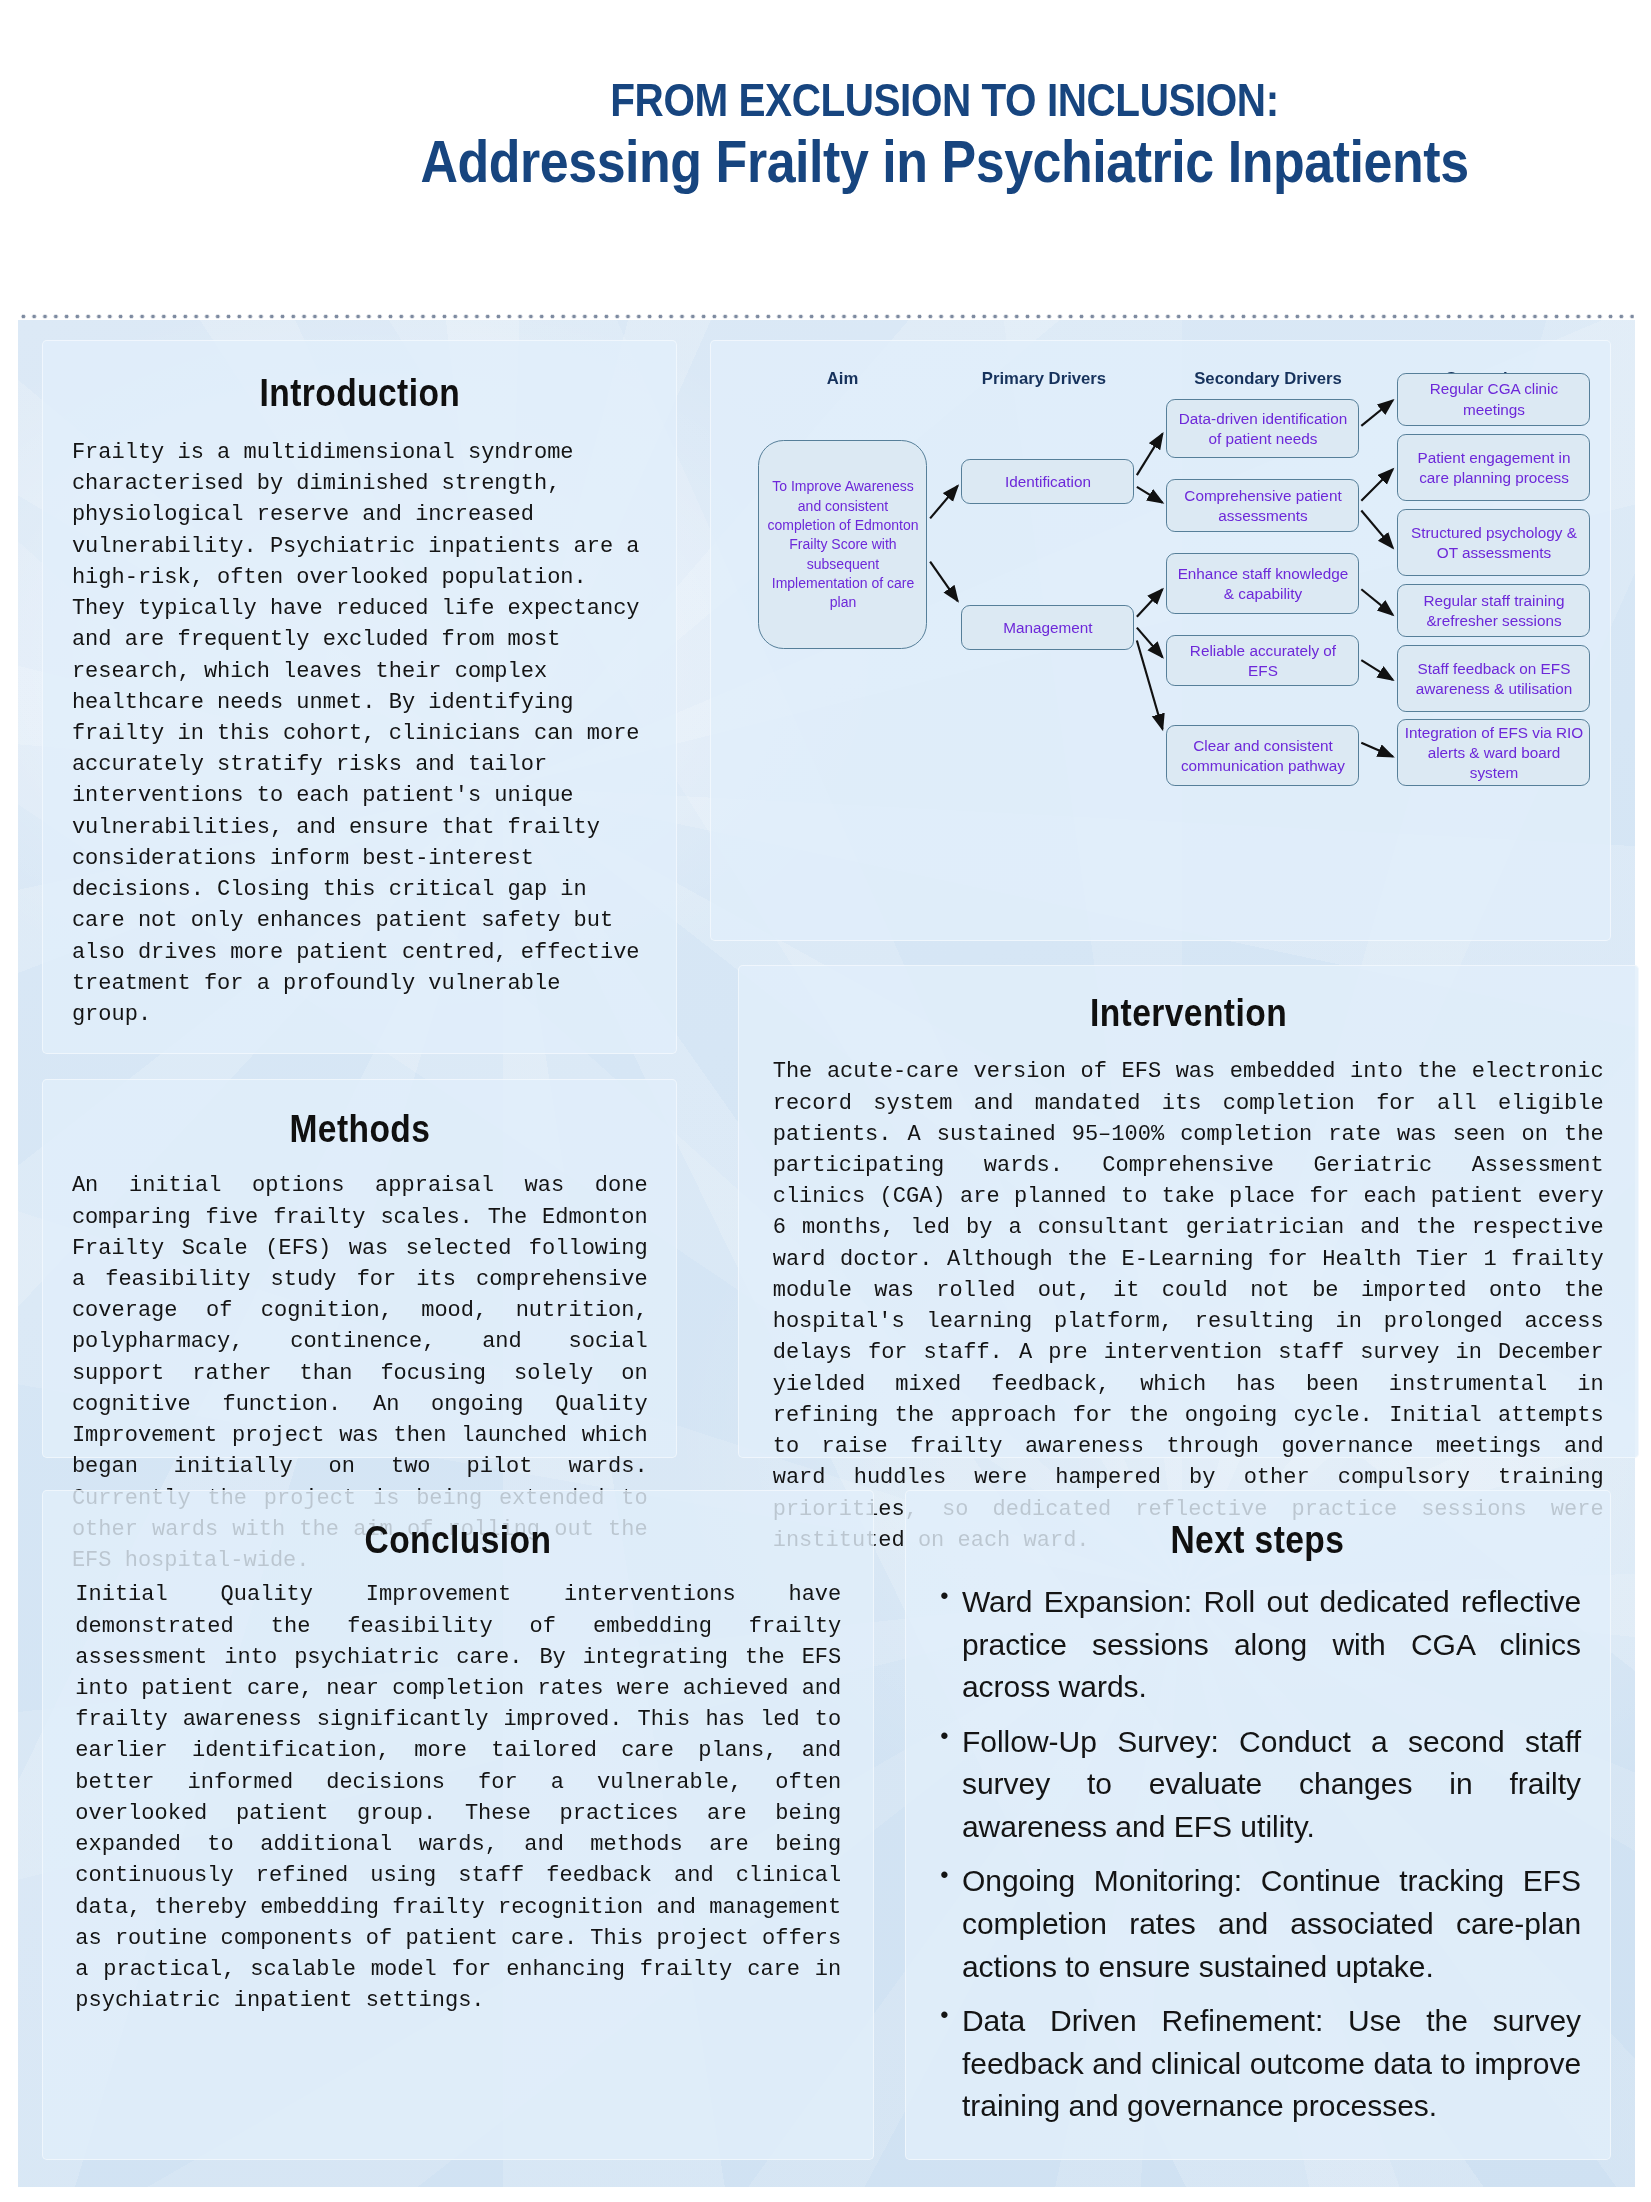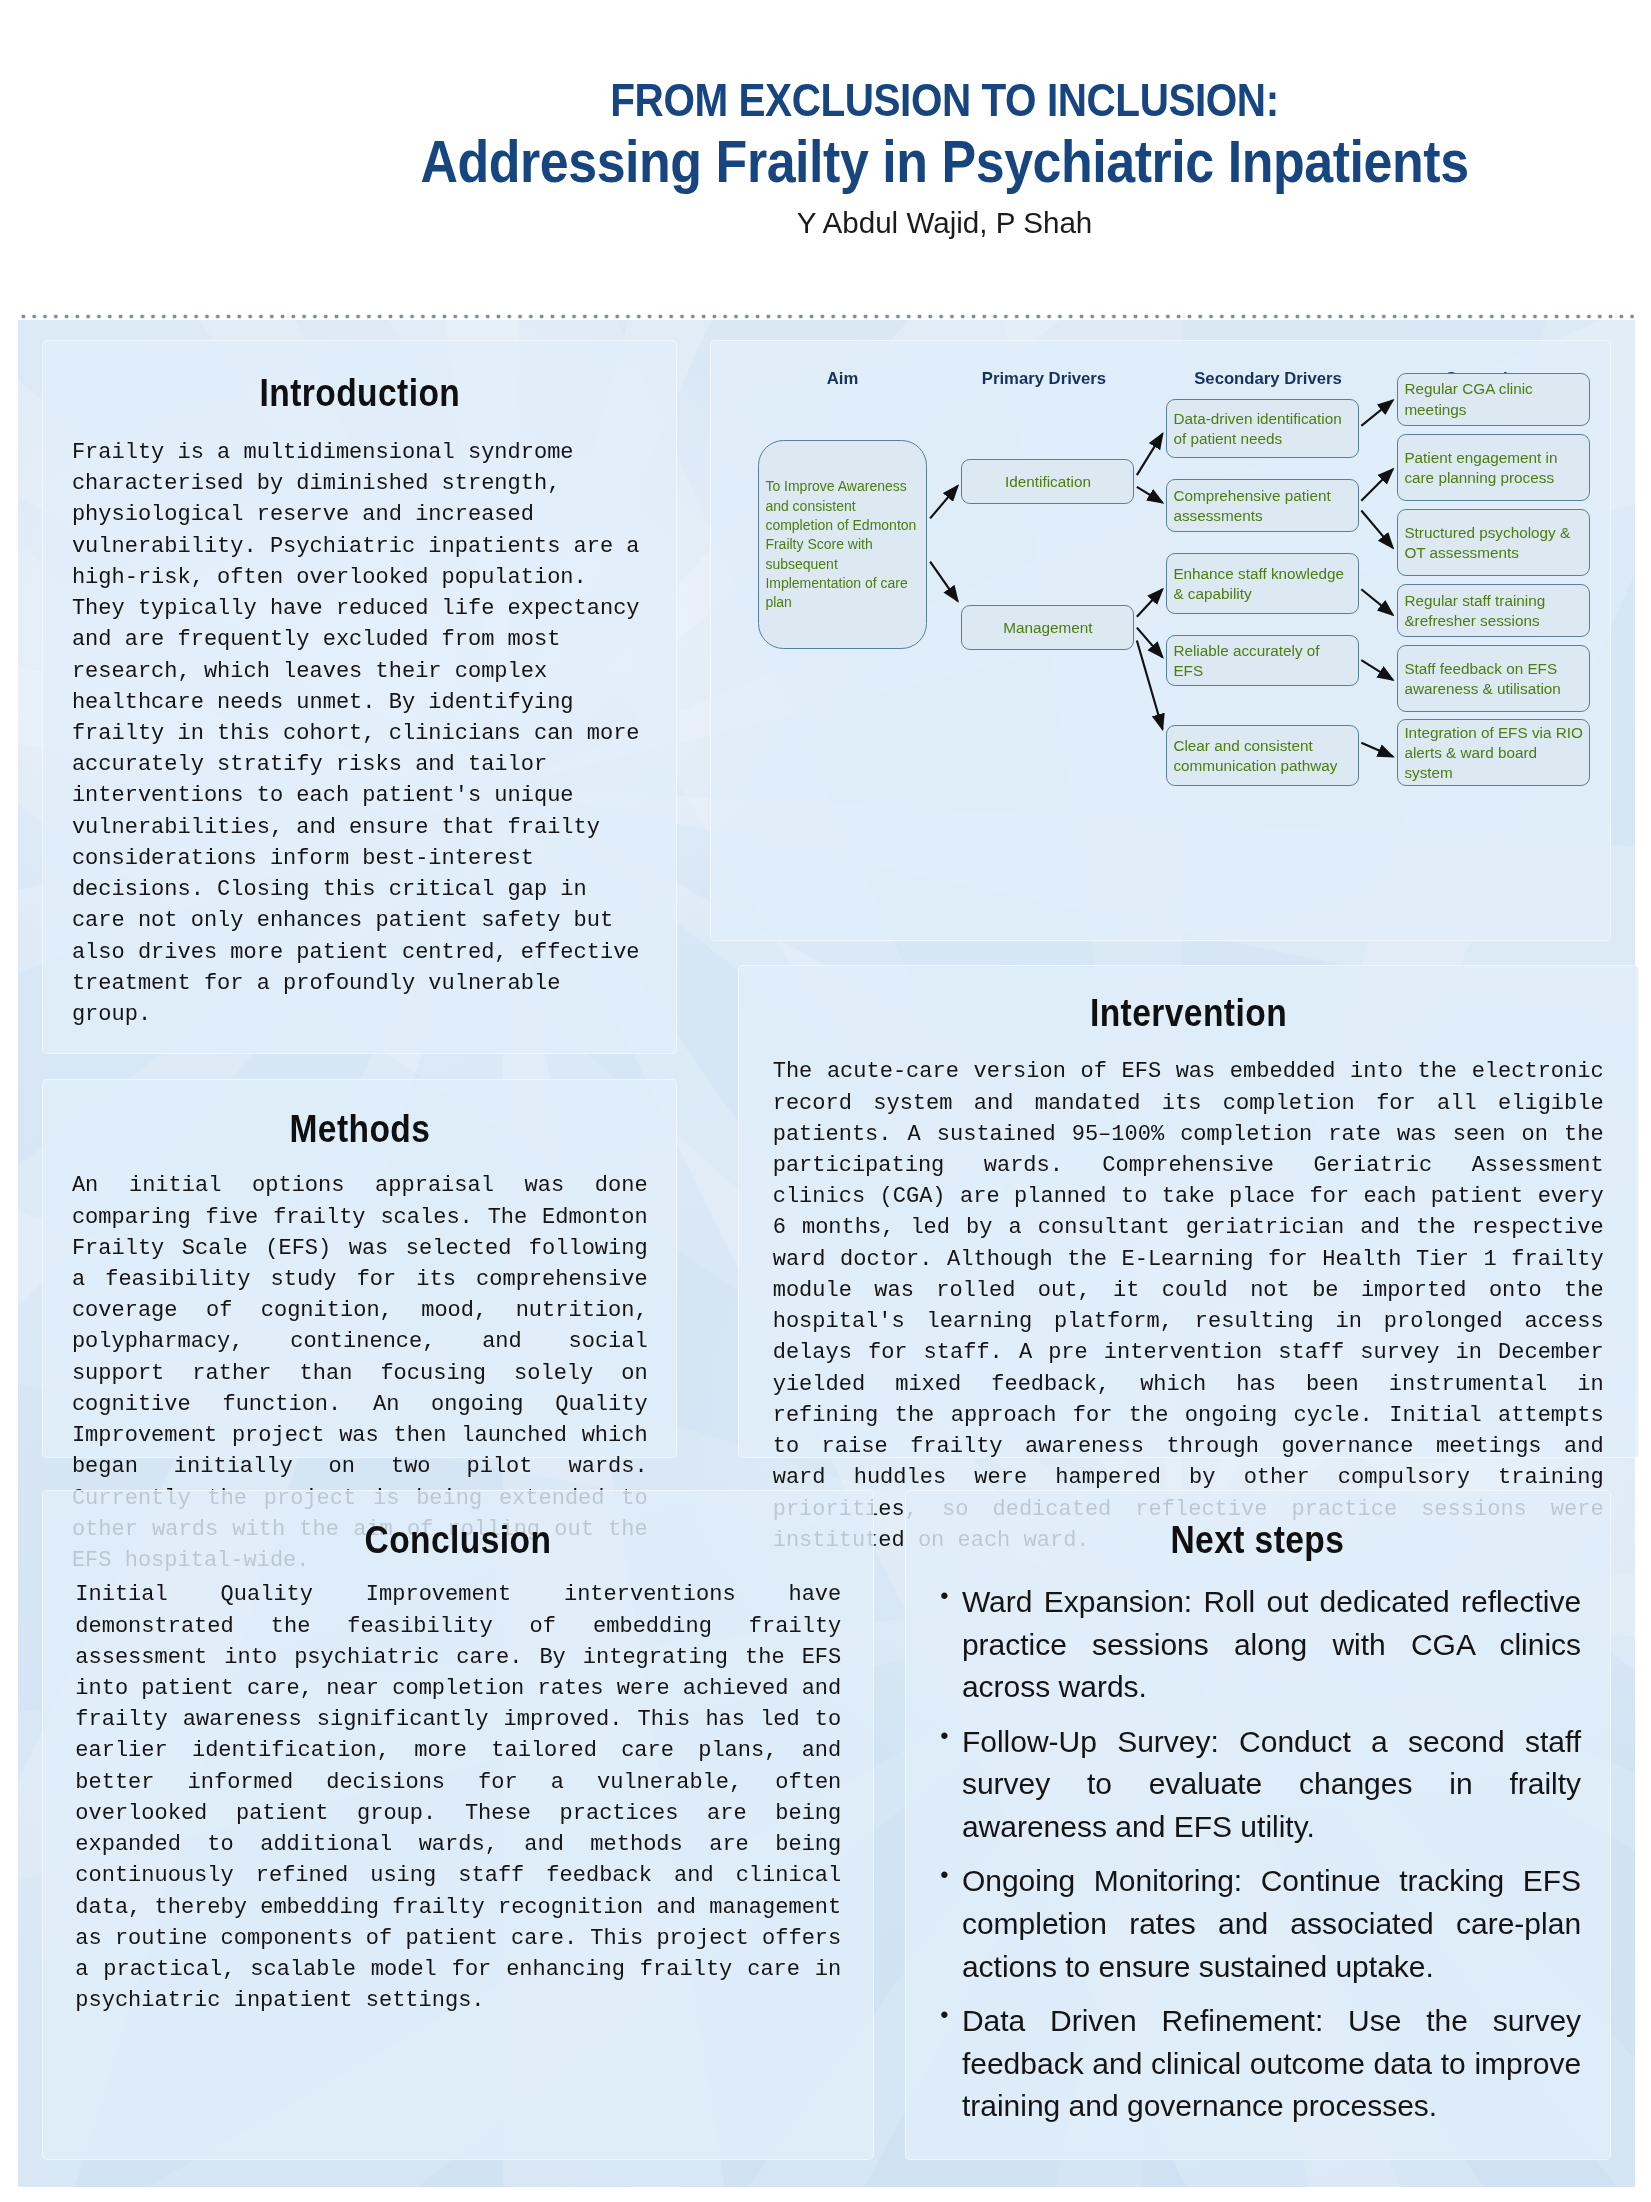--- a/index.html
+++ b/index.html
@@ -150,24 +150,24 @@
   #head-aim  { left: 27.6px;  top: 15.8px; width: 187px; }
   #head-pd   { left: 219px; top: 15.8px; width: 207px; }
   #head-sd   { left: 433px; top: 15.8px; width: 227px; }
   #head-strat{ left: 666px; top: 15.8px; width: 197px; }
 
   .dbox {
     position: absolute;
     background: #dce9f3;
     border: 1.4px solid #567f99;
     border-radius: 8.9px;
-    color: #4d7c0f;
+    color: #6d28d9;
     font-size: 15.3px;
     line-height: 1.32;
-    text-align: left;
+    text-align: center;
     display: flex;
     align-items: center;
     justify-content: center;
     padding: 3.9px 5.9px;
     font-family: "Liberation Sans", sans-serif;
   }
   #box-aim { left: 37px; top: 87px; width: 169px; height: 209px; border-radius: 25.6px; font-size: 14px; line-height: 1.38; }
 
   #box-pd-0 { left: 240px; top: 106px; width: 173px; height: 45px; }
   #box-pd-1 { left: 240px; top: 252px; width: 173px; height: 45px; }
@@ -207,21 +207,20 @@
 </style>
 </head>
 <body>
 
 <div id="header">
 
 
   <div id="title-wrap">
     <div class="poster-title-line" id="title-line1">From exclusion to inclusion:</div>
     <div class="poster-title-line" id="title-line2">Addressing Frailty in Psychiatric Inpatients</div>
-    <div id="authors">Y Abdul Wajid, P Shah</div>
   </div>
 
   <div id="dotted-rule"></div>
 </div>
 
 <div id="canvas">
 
   <div class="card" id="card-intro">
     <div class="section-heading" id="intro-heading">Introduction</div>
     <div class="body-text">Frailty is a multidimensional syndrome characterised by diminished strength, physiological reserve and increased vulnerability. Psychiatric inpatients are a high-risk, often overlooked population. They typically have reduced life expectancy and are frequently excluded from most research, which leaves their complex healthcare needs unmet. By identifying frailty in this cohort, clinicians can more accurately stratify risks and tailor interventions to each patient's unique vulnerabilities, and ensure that frailty considerations inform best-interest decisions. Closing this critical gap in care not only enhances patient safety but also drives more patient centred, effective treatment for a profoundly vulnerable group.</div>

